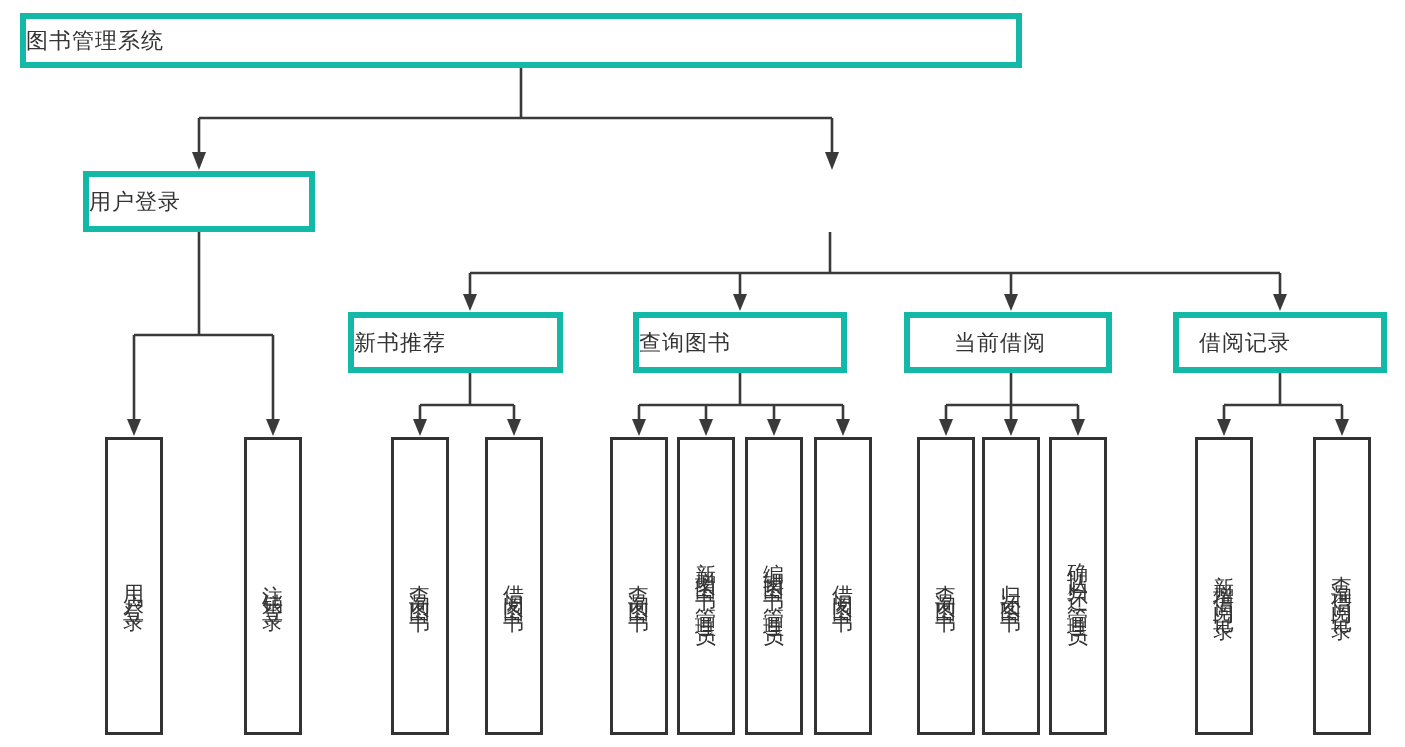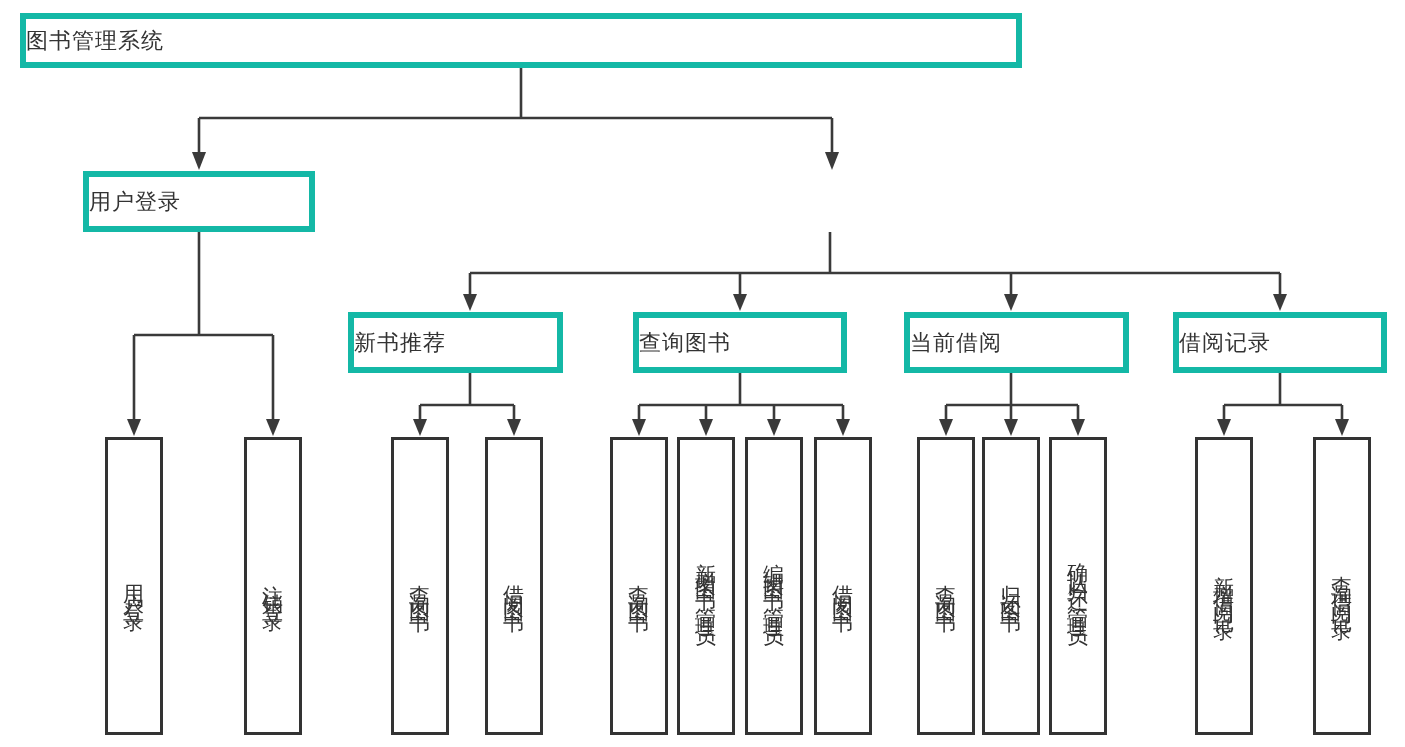--- a/index.html
+++ b/index.html
@@ -110,24 +110,24 @@
   <div class="box" style="left:83px; top:171px; width:232px; height:61px;">
     <span class="label-h">用户登录</span>
   </div>
 
   <div class="box" style="left:348px; top:312px; width:215px; height:61px;">
     <span class="label-h">新书推荐</span>
   </div>
   <div class="box" style="left:633px; top:312px; width:214px; height:61px;">
     <span class="label-h">查询图书</span>
   </div>
-  <div class="box" style="left:904px; top:312px; width:225px; height:61px;">
+  <div class="box" style="left:904px; top:312px; width:208px; height:61px;padding-left:44px;">
     <span class="label-h">当前借阅</span>
   </div>
-  <div class="box" style="left:1173px; top:312px; width:214px; height:61px;">
+  <div class="box" style="left:1173px; top:312px; width:214px; height:61px;padding-left:20px;">
     <span class="label-h">借阅记录</span>
   </div>
 
   <div class="leaf" style="left:105px; top:437px; width:58px; height:298px;">
     <span class="label-v">用户登录</span>
   </div>
   <div class="leaf" style="left:244px; top:437px; width:58px; height:298px;">
     <span class="label-v">注销登录</span>
   </div>
 

